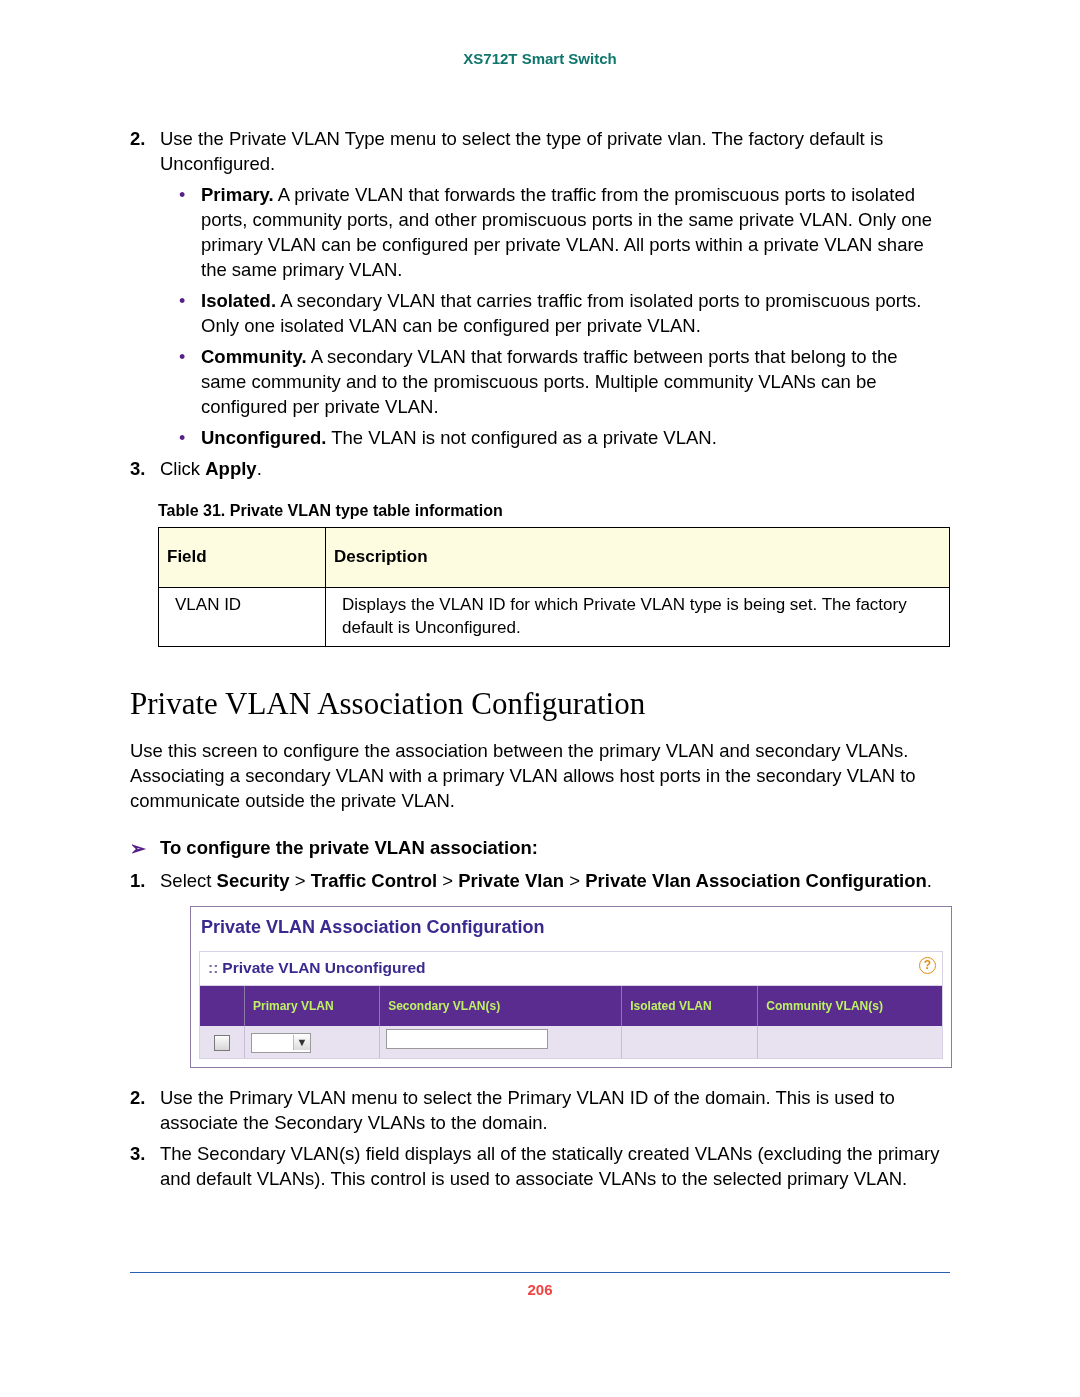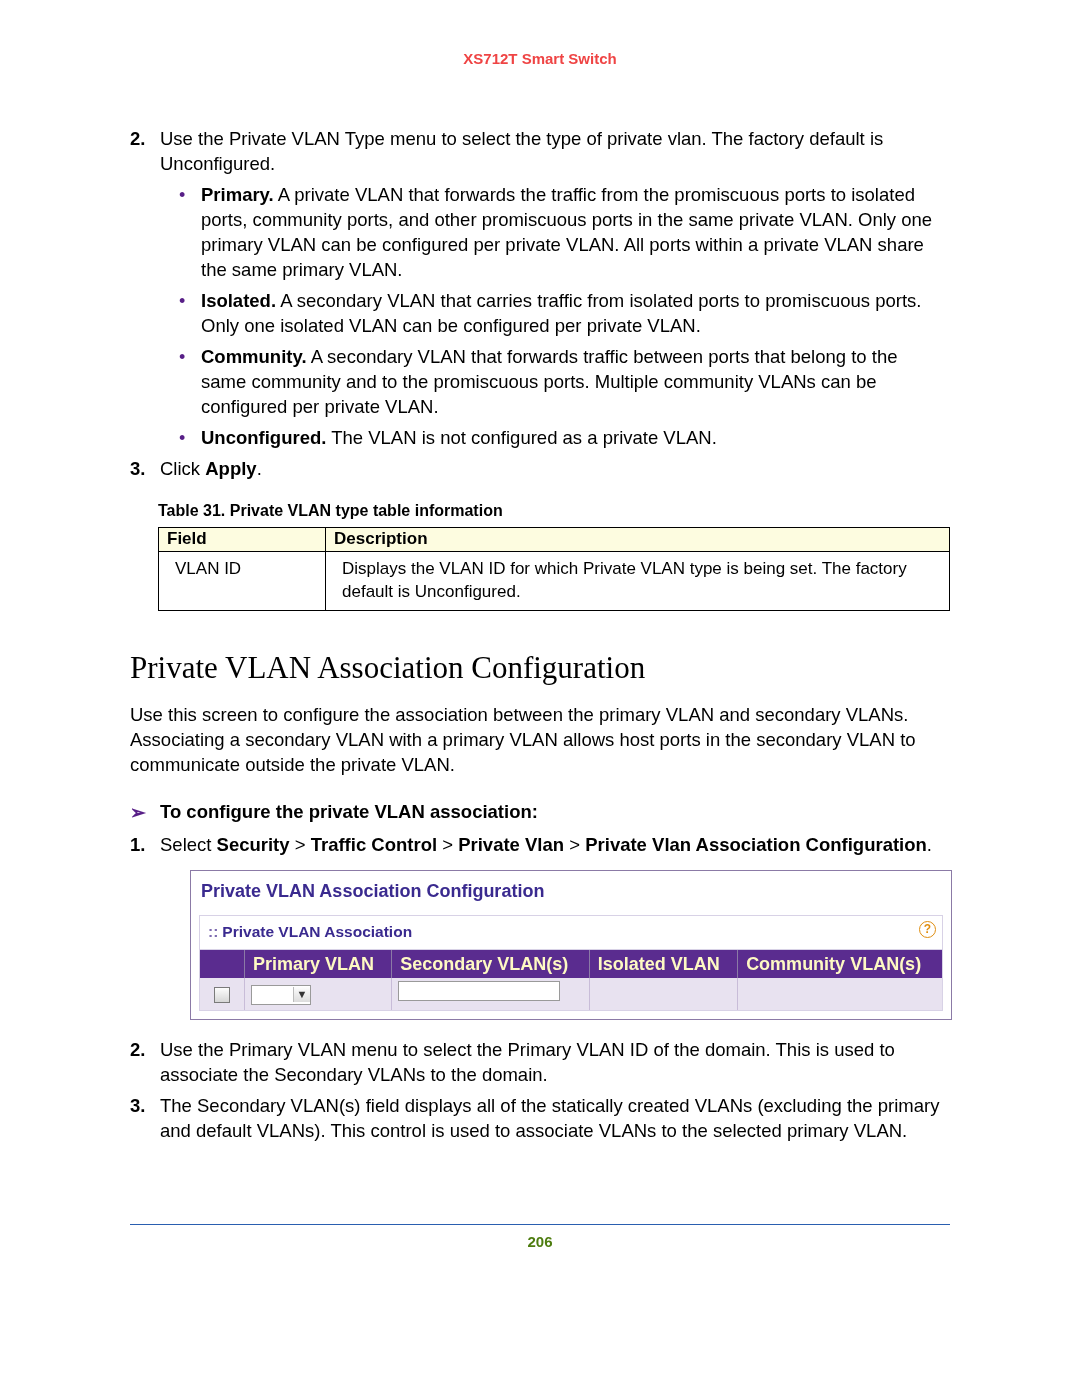--- a/index.html
+++ b/index.html
@@ -10,21 +10,21 @@
     width: 1080px;
   }
   .page {
     padding: 50px 130px 40px 130px;
     box-sizing: border-box;
   }
   .doc-header {
     text-align: center;
     font-weight: bold;
     font-size: 15px;
-    color: #ef4444;
+    color: #0f766e;
     margin-bottom: 60px;
   }
   .body-text {
     font-size: 18.5px;
     color: #000;
     line-height: 1.35;
   }
   ol.num-list {
     list-style: none;
     padding-left: 30px;
@@ -65,21 +65,21 @@
   table.info-table {
     border-collapse: collapse;
     width: calc(100% - 28px);
     margin-left: 28px;
     font-size: 17px;
   }
   table.info-table th {
     background: #fdfce0;
     font-weight: bold;
     text-align: left;
-    padding: 0 8px;
+    padding: 18px 8px;
     border: 1px solid #000;
   }
   table.info-table td {
     padding: 6px 16px;
     border: 1px solid #000;
     vertical-align: top;
   }
   h2.section-h {
     font-family: Georgia, "Times New Roman", serif;
     font-weight: normal;
@@ -139,25 +139,25 @@
     text-align: center;
     line-height: 14px;
     font-family: sans-serif;
   }
   .ui-table {
     width: 100%;
     border-collapse: collapse;
   }
   .ui-table th {
     background: #5a2c8f;
-    color: #fef9c3;
-    font-weight: bold;
-    font-size: 18px;
+    color: #bef264;
+    font-weight: bold;
+    font-size: 12px;
     text-align: left;
-    padding: 2px 8px;
+    padding: 12px 8px;
     border-right: 1px solid #8b7aa6;
   }
   .ui-table th:last-child { border-right: none; }
   .ui-table td {
     background: #e8e2f0;
     padding: 3px 6px;
     border-right: 1px solid #c8bcd8;
     height: 26px;
   }
   .ui-table td:last-child { border-right: none; }
@@ -199,21 +199,21 @@
     font-family: sans-serif;
     font-weight: normal;
   }
   .footer-rule {
     border: none;
     border-top: 1px solid #2a5fb0;
     margin: 80px 0 8px 0;
   }
   .page-num {
     text-align: center;
-    color: #4d7c0f;
+    color: #ef4444;
     font-weight: bold;
     font-size: 15px;
   }
 </style>
 </head>
 <body>
 
 <div class="page">
   <div class="doc-header">XS712T Smart Switch</div>
 
@@ -266,21 +266,21 @@
         <span class="nav-gt">&gt;</span>
         <span class="bold">Private Vlan</span>
         <span class="nav-gt"> &gt; </span>
         <span class="bold">Private Vlan Association Configuration</span><span>.</span>
 
         
         <div class="ui-panel">
           <div class="panel-title">Private VLAN Association Configuration</div>
           <div class="subpanel">
             <div class="subpanel-h">
-              <span style="color:#7d6bb0;padding-right:4px">::</span><span>Private VLAN Association</span>
+              <span style="color:#7d6bb0;padding-right:4px">::</span><span>Private VLAN Unconfigured</span>
               <span class="help-icon">?</span>
             </div>
             <table class="ui-table">
               <tbody>
                   <tr>
                 <th class="cb-cell"></th>
                 <th>Primary VLAN</th>
                 <th>Secondary VLAN(s)</th>
                 <th>Isolated VLAN</th>
                 <th>Community VLAN(s)</th>

